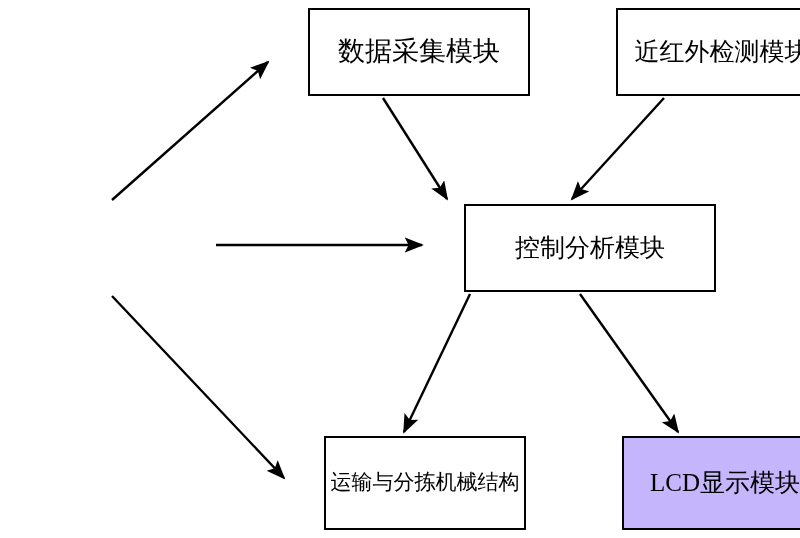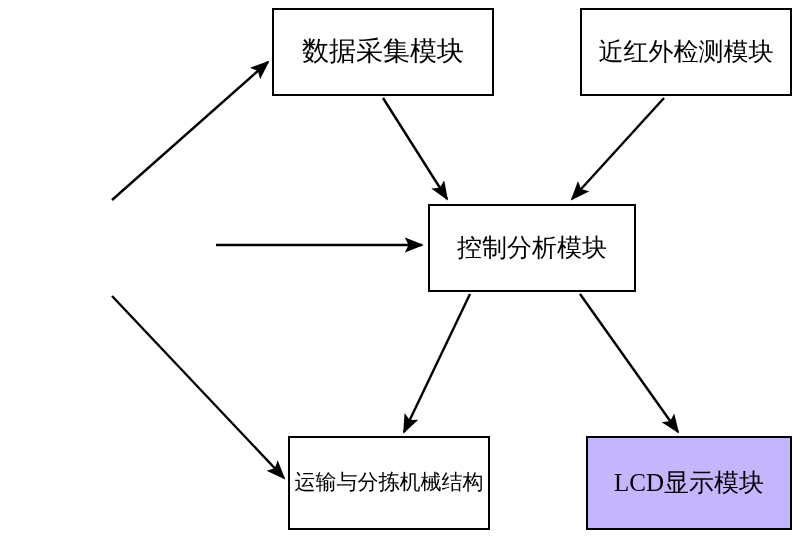--- a/index.html
+++ b/index.html
@@ -19,20 +19,21 @@
     position: absolute;
     box-sizing: border-box;
     border: 2px solid #0f766e;
     background: #ffffff;
     display: flex;
     align-items: center;
     justify-content: center;
     color: #000000;
     line-height: 1.1;
     white-space: nowrap;
+    margin-left: 36px;
   }
   #svg-arrows {
     position: absolute;
     left: 0;
     top: 0;
     width: 800px;
     height: 538px;
     pointer-events: none;
   }
   .node-label {
@@ -60,21 +61,21 @@
         <line x1="580" y1="294" x2="678" y2="432"></line>
       </g>
   </svg>
 
   <div class="node" style="left: 272px; top: 8px; width: 222px; height: 88px; font-size: 27px; border-color: rgb(0, 0, 0); background: rgb(255, 255, 255);">
     <span class="node-label">数据采集模块</span>
   </div>
   <div class="node" style="left: 580px; top: 8px; width: 212px; height: 88px; font-size: 25px; border-color: rgb(0, 0, 0); background: rgb(255, 255, 255);">
     <span class="node-label">近红外检测模块</span>
   </div>
-  <div class="node" style="left: 428px; top: 204px; width: 208px; height: 88px; font-size: 25px; border-color: rgb(0, 0, 0); background: rgb(255, 255, 255);">
+  <div class="node" style="left: 428px; top: 204px; width: 252px; height: 88px; font-size: 25px; border-color: rgb(0, 0, 0); background: rgb(255, 255, 255);">
     <span class="node-label">控制分析模块</span>
   </div>
   <div class="node" style="left: 288px; top: 436px; width: 202px; height: 94px; font-size: 21px; border-color: rgb(0, 0, 0); background: rgb(255, 255, 255); text-align: center;">
     <span class="node-label">运输与分拣机械结构</span>
   </div>
   <div class="node" style="left: 586px; top: 436px; width: 206px; height: 94px; font-size: 25px; border-color: rgb(0, 0, 0); background: #c4b5fd;">
     <span class="node-label">LCD显示模块</span>
   </div>
 
 </div>

